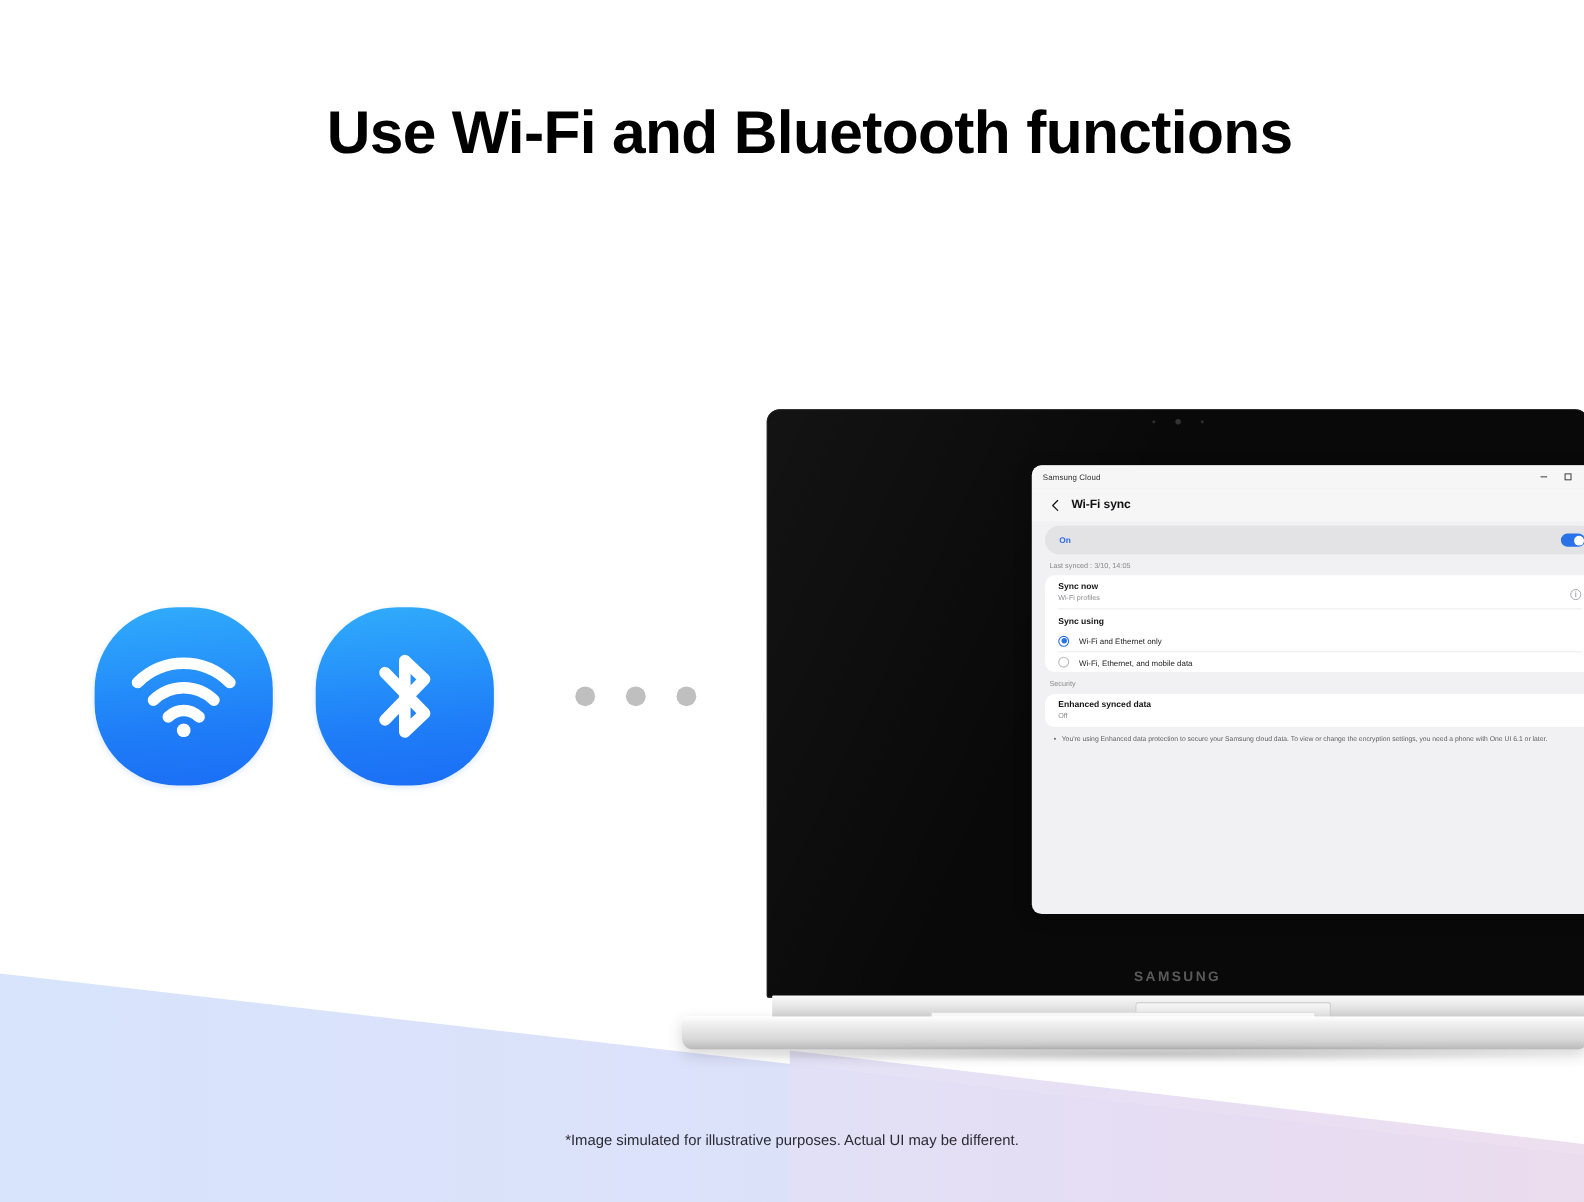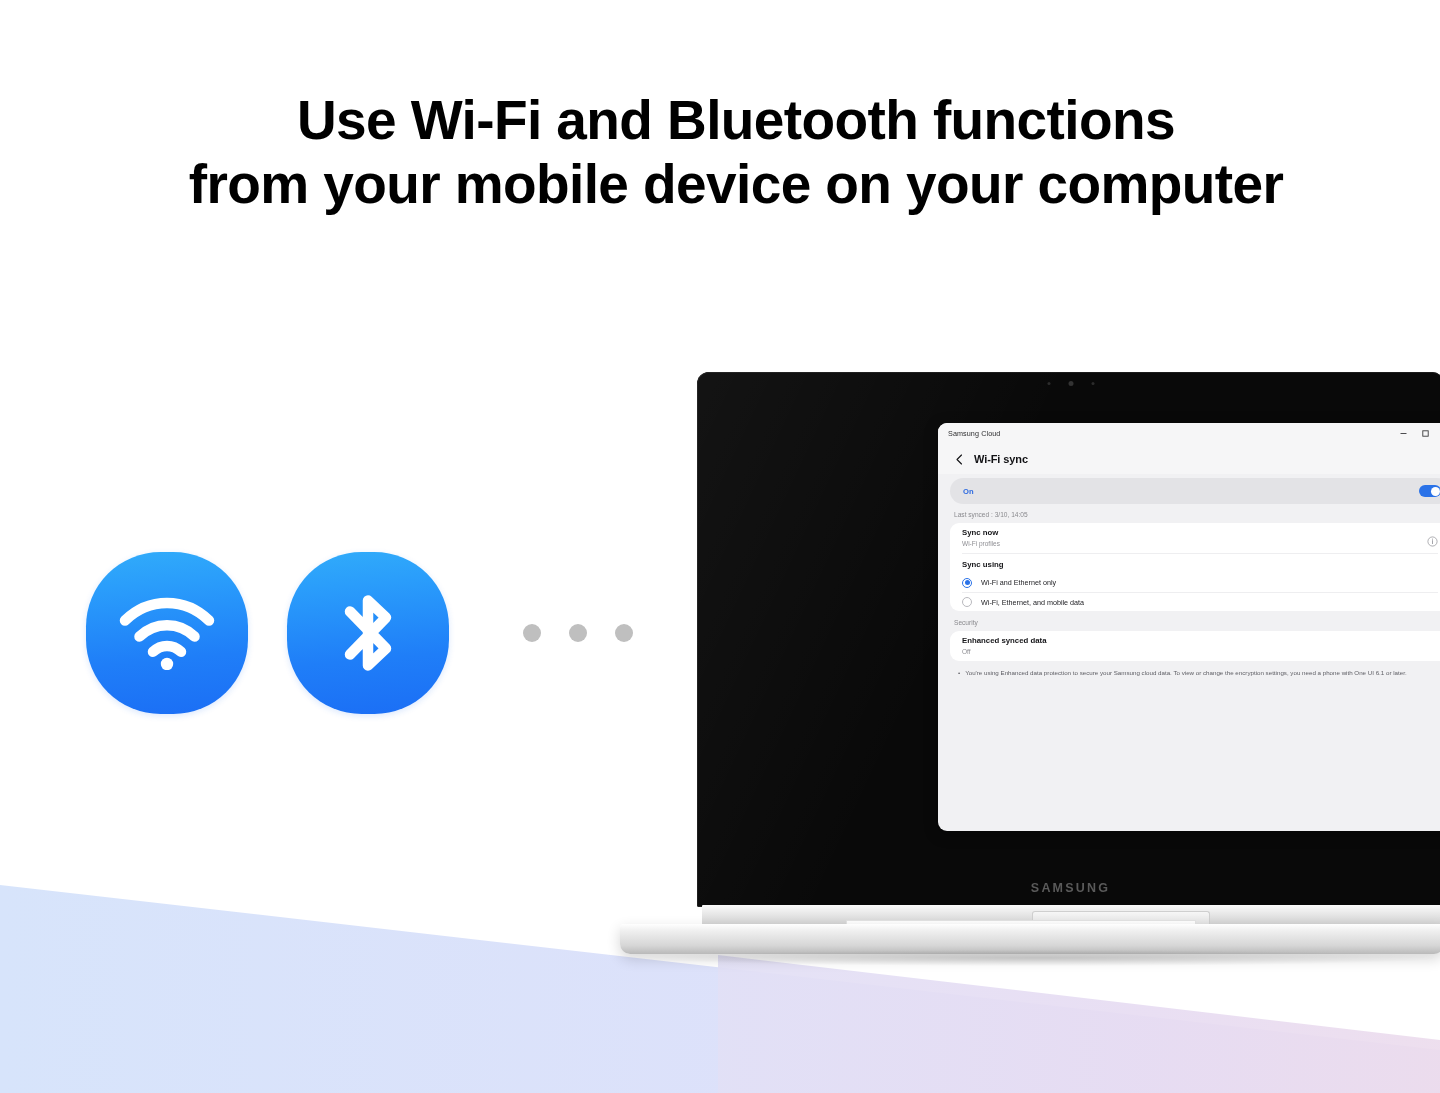--- a/index.html
+++ b/index.html
@@ -288,21 +288,20 @@
         <stop offset="60%" stop-color="#e7dcf2"></stop>
         <stop offset="100%" stop-color="#ecdced"></stop>
       </linearGradient>
     </defs>
     <polygon points="0,885 1440,1050 1440,1093 0,1093" fill="url(#wg1)"></polygon>
     <polygon points="718,955 1440,1040 1440,1093 718,1093" fill="url(#wg2)" opacity="0.92"></polygon>
   </svg>
 
   <h1 class="headline">
     <span class="hl-line">Use Wi-Fi and Bluetooth functions</span>
-    <span class="hl-line">from your mobile device on your computer</span>
   </h1>
 
   <div class="icon-row">
     <div class="squircle wf">
       <svg width="96" height="74" viewBox="0 0 96 74" fill="none">
         <path d="M6 24.5C17.5 13.2 32.2 7 48 7s30.5 6.2 42 17.5" stroke="#fff" stroke-width="10.5" stroke-linecap="round"></path>
         <path d="M20.5 40.5C28 33.2 37.7 29.2 48 29.2s20 4 27.5 11.3" stroke="#fff" stroke-width="10.5" stroke-linecap="round"></path>
         <path d="M34 55.8c3.9-3.8 8.8-5.9 14-5.9s10.1 2.1 14 5.9" stroke="#fff" stroke-width="10.5" stroke-linecap="round"></path>
         <circle cx="48" cy="68" r="6.2" fill="#fff"></circle>
       </svg>
@@ -422,14 +421,15 @@
 
     <div class="hinge-strip">
       <div class="hinge-notch n1"></div>
 
     </div>
     <div class="base-lip"></div>
     <div class="base"></div>
     <div class="base-shadow"></div>
   </div>
 
+  <div class="footnote">*Image simulated for illustrative purposes. Actual UI may be different.</div>
 
 </div>
 
 </body></html>

